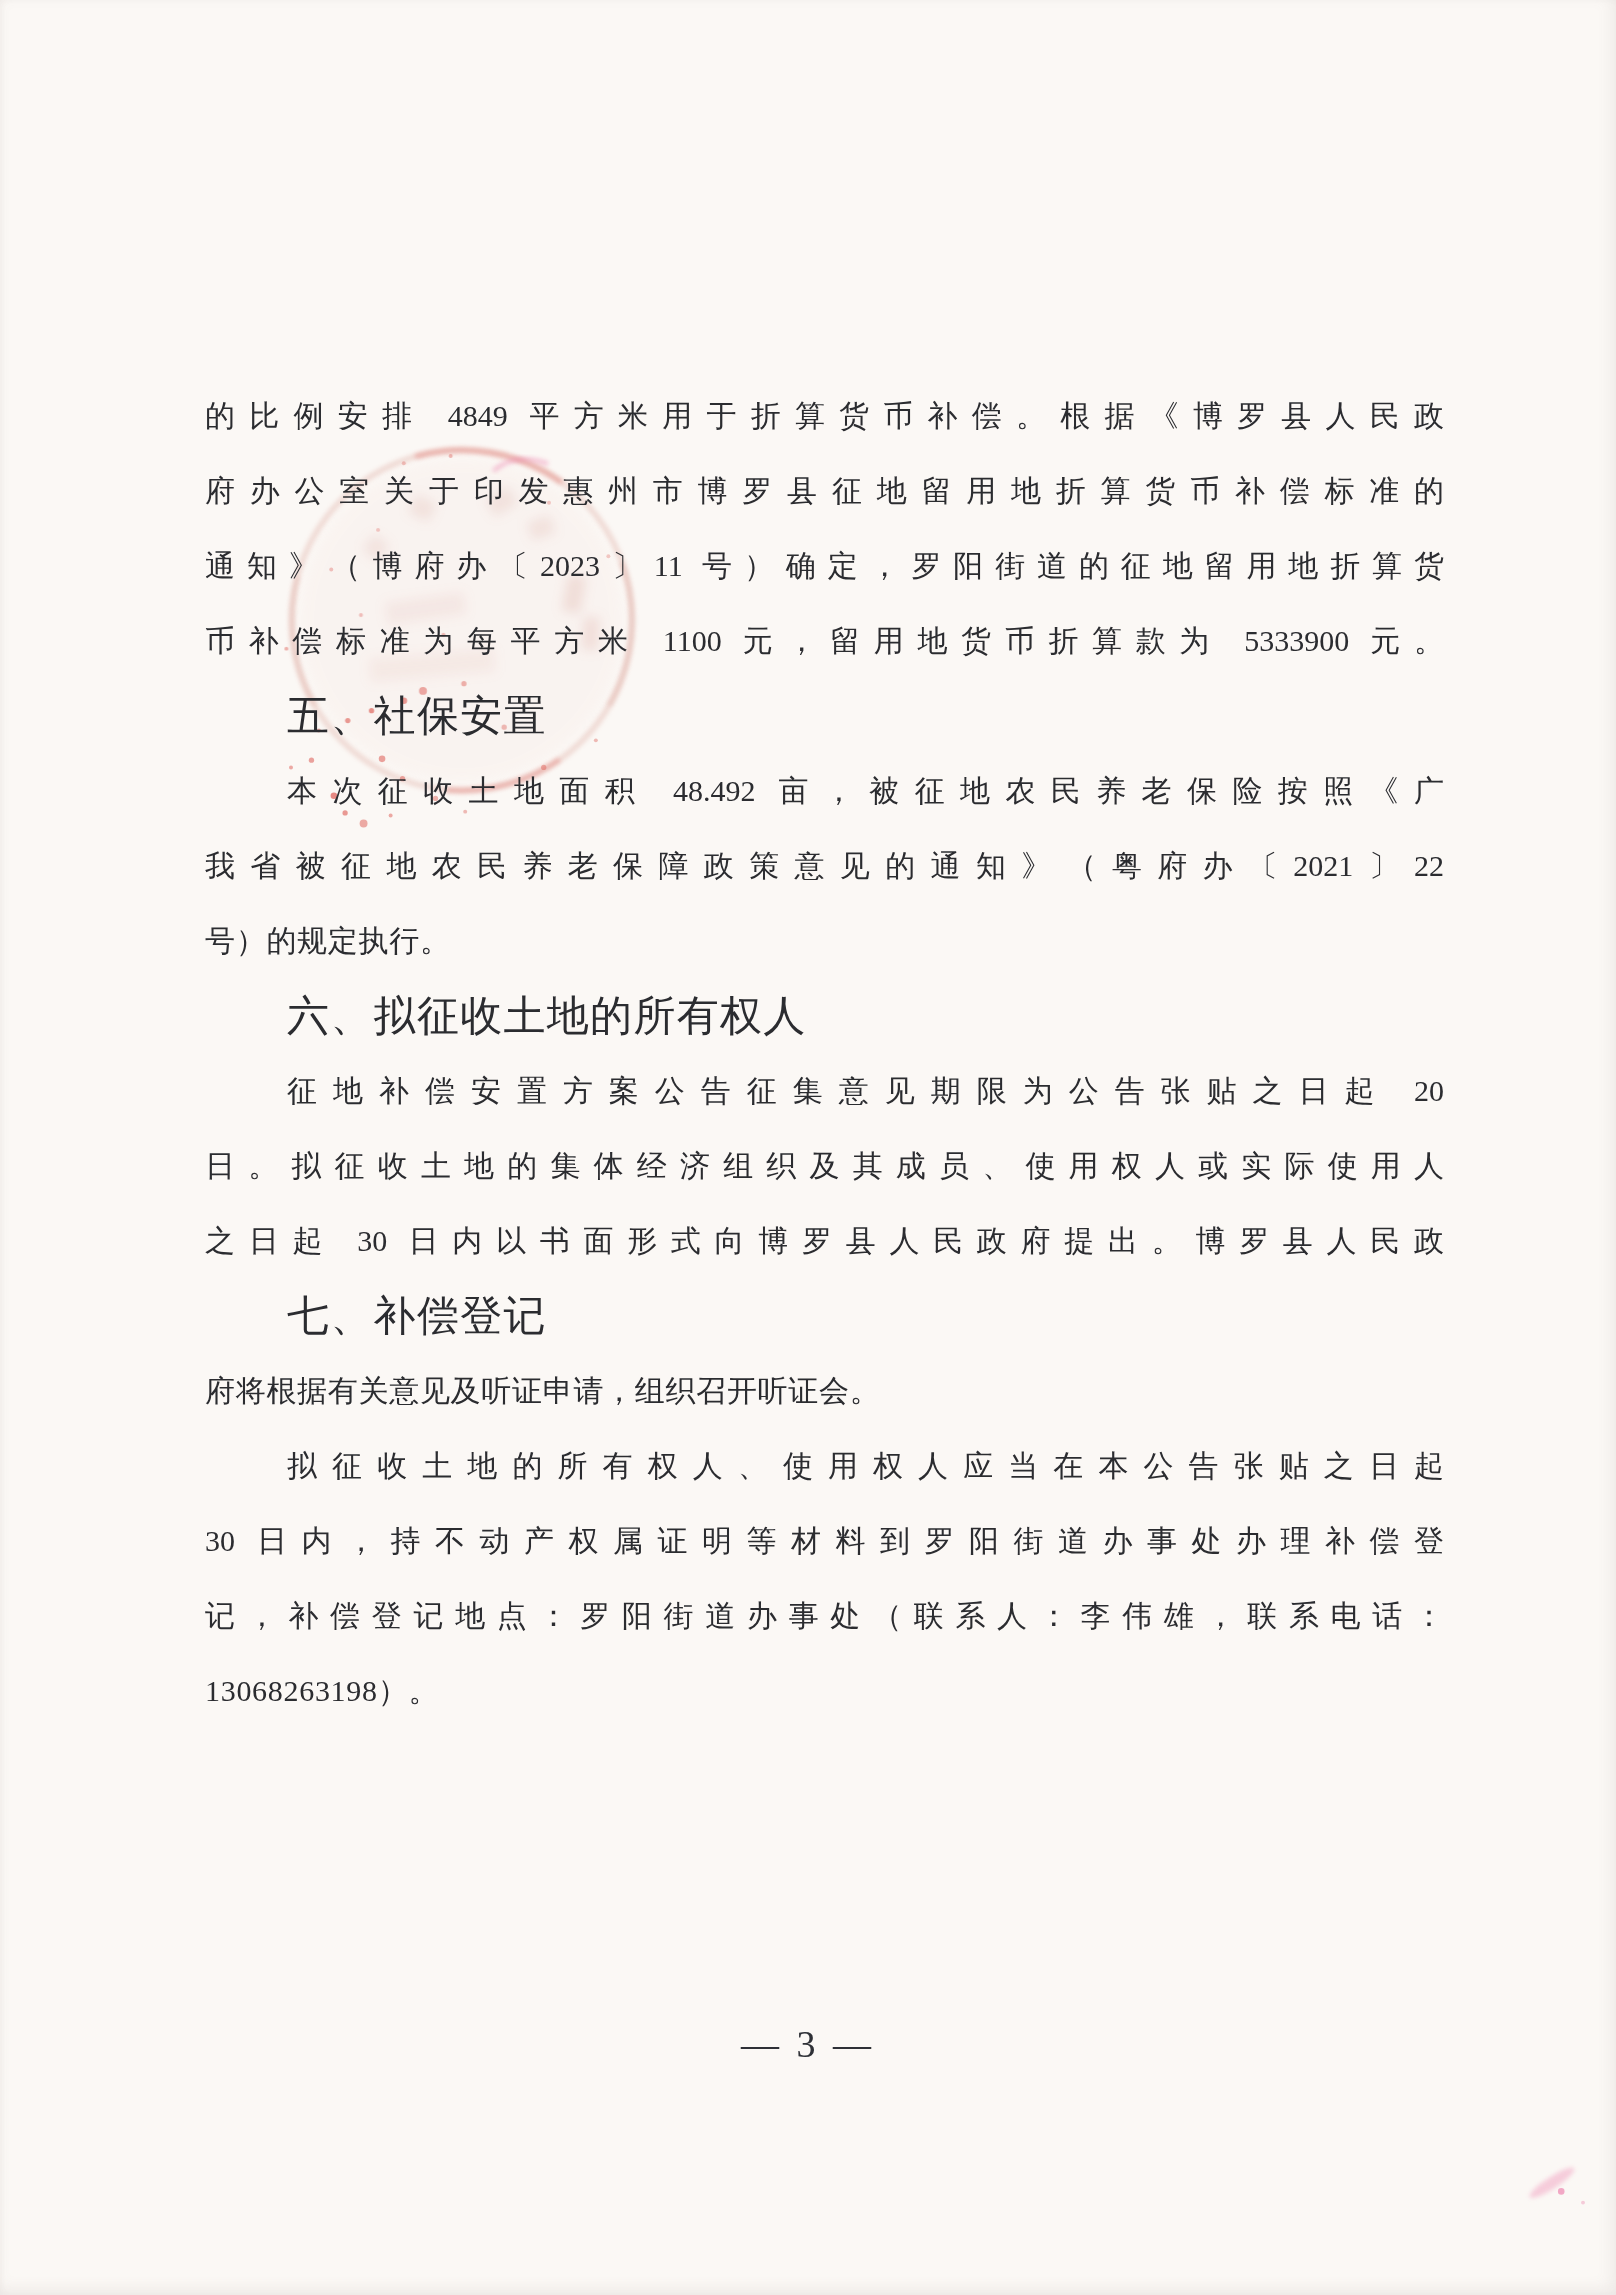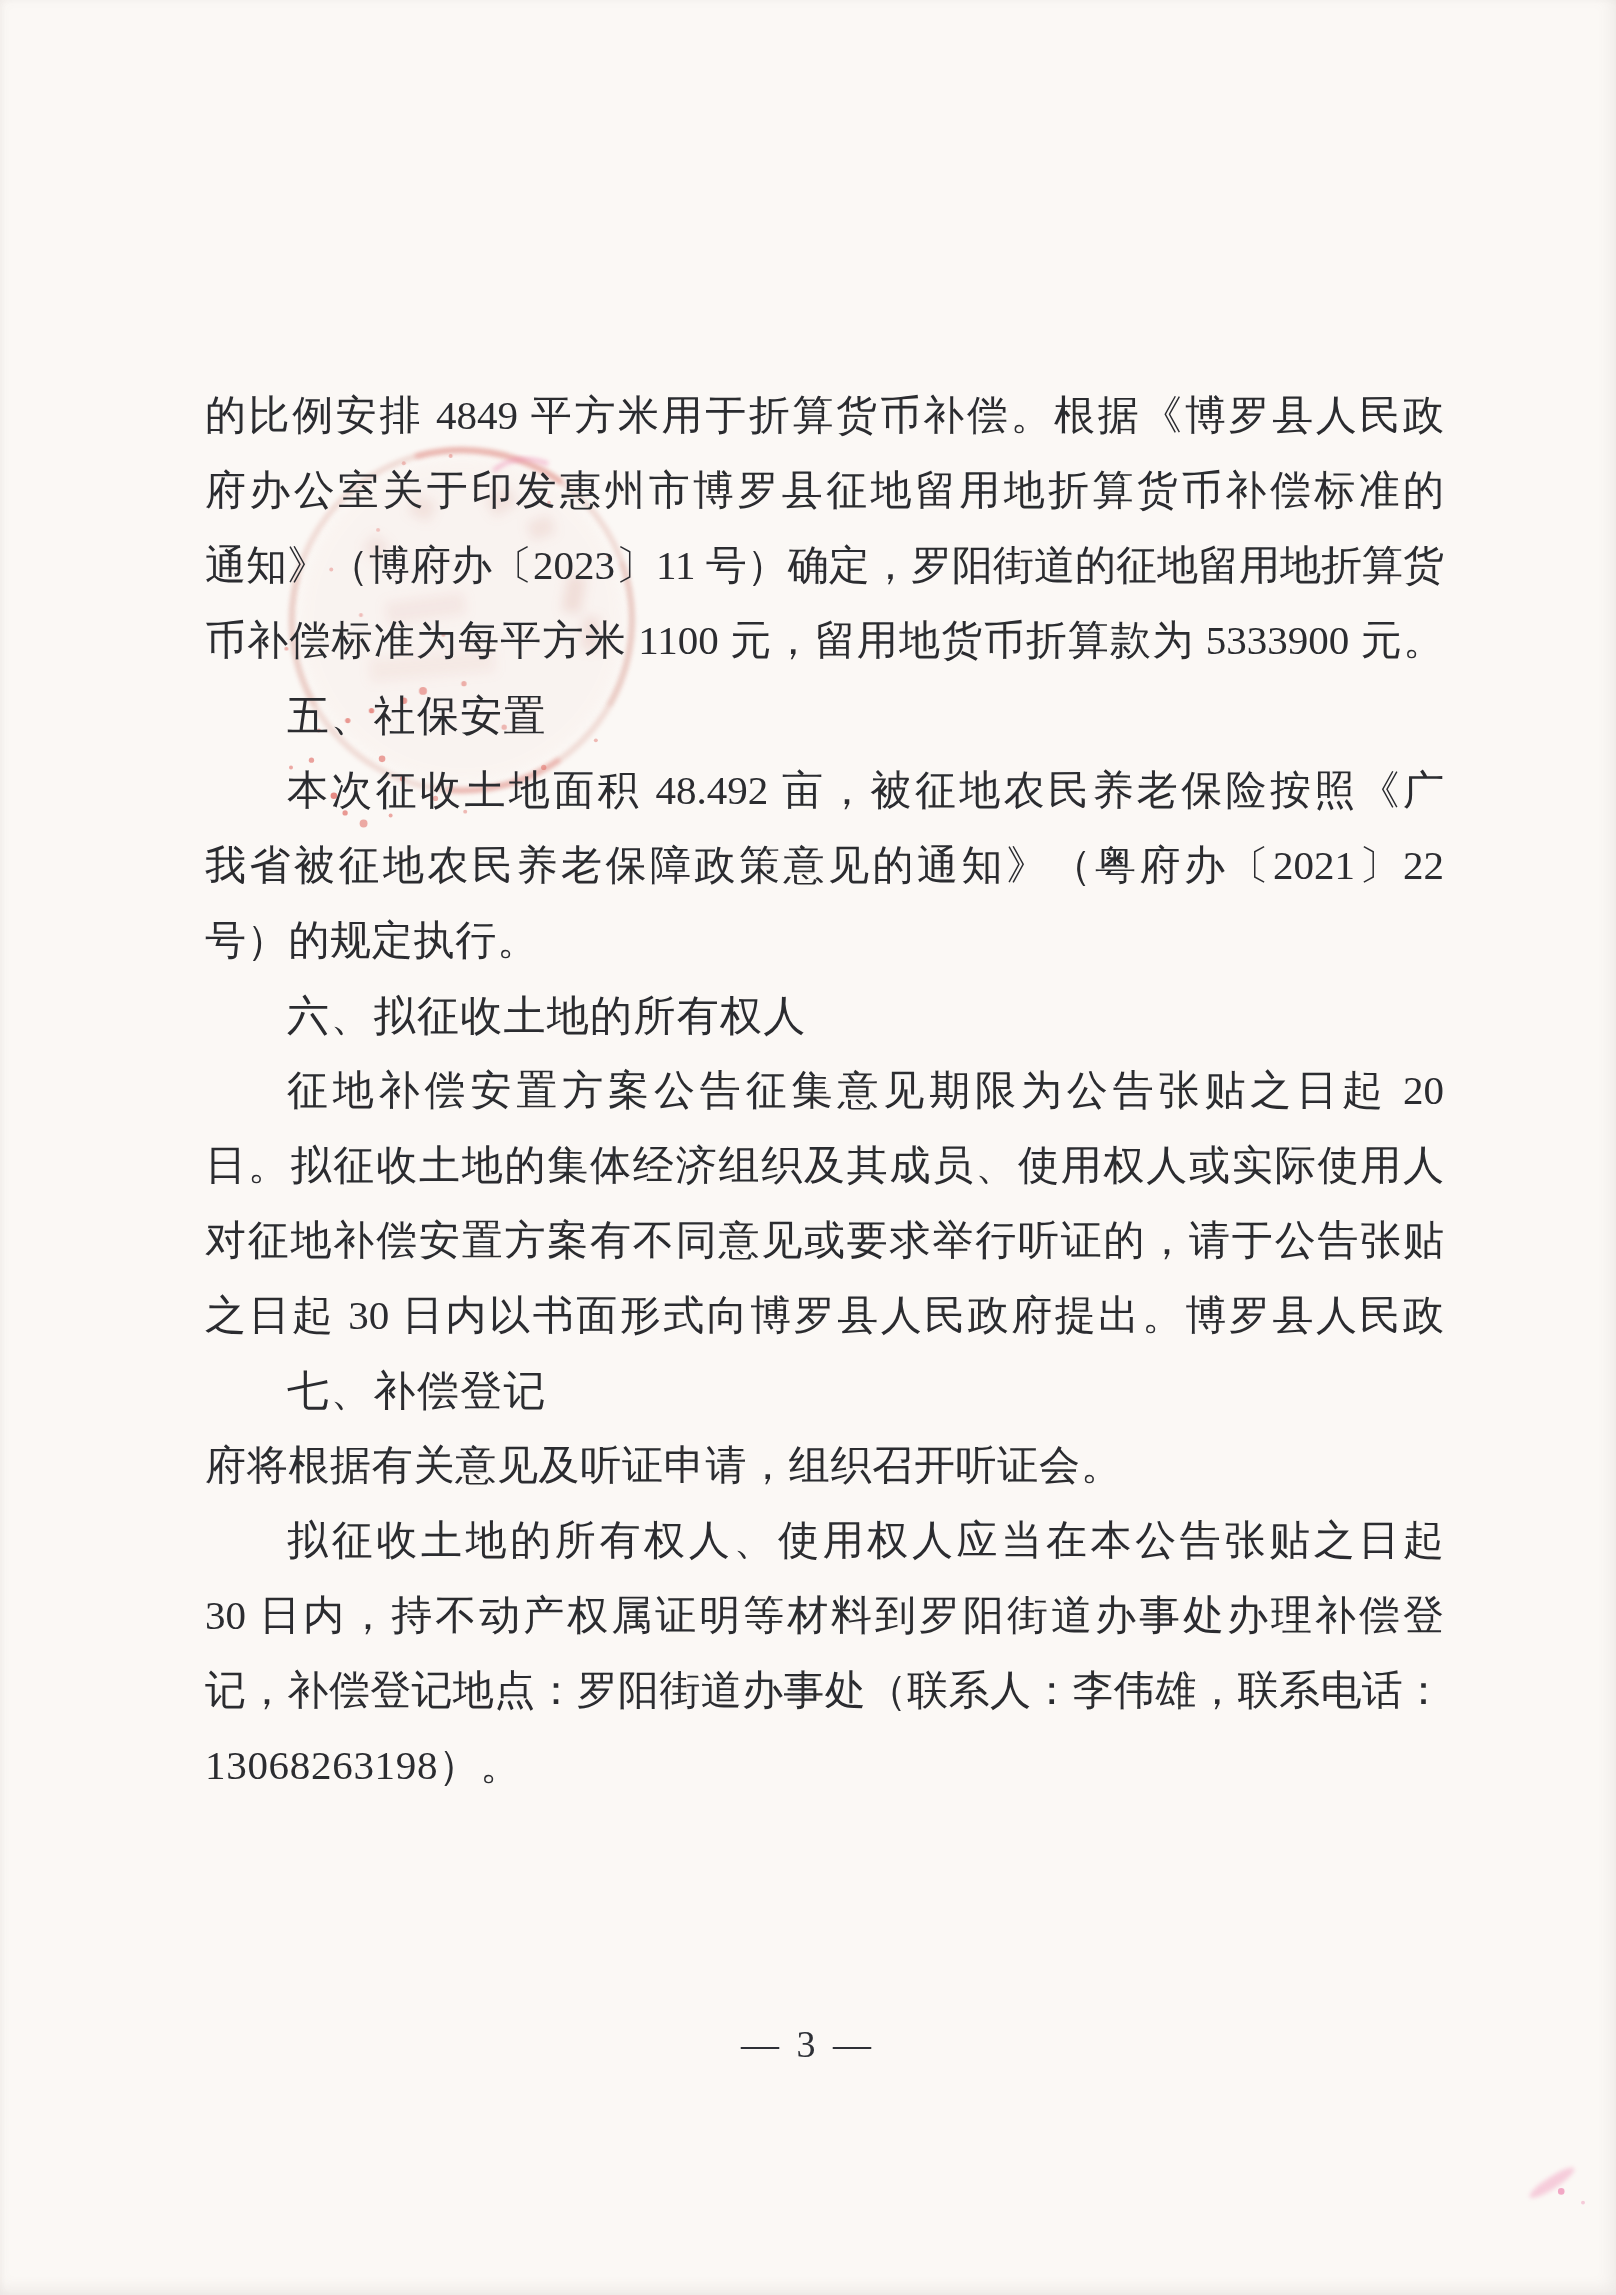--- a/index.html
+++ b/index.html
@@ -25,21 +25,21 @@
     pointer-events: none;
     box-shadow: inset -4px -5.3px 14.5px rgba(120,110,105,0.10), inset 2px 0 6.6px rgba(150,140,135,0.05);
   }
   .doc-body {
     position: absolute;
     left: 205px;
     top: 378px;
     width: 1239px;
   }
   .line {
-    font-size: 41px;
+    font-size: 30px;
     height: 75px;
     line-height: 75px;
     letter-spacing: 0.7px;
     white-space: normal;
     overflow: visible;
   }
   .line.fill {
     text-align: justify;
     text-align-last: justify;
     letter-spacing: 0;
@@ -152,21 +152,20 @@
       <div class="line body fill">府办公室关于印发惠州市博罗县征地留用地折算货币补偿标准的</div>
       <div class="line body fill">通知》（博府办〔2023〕11 号）确定，罗阳街道的征地留用地折算货</div>
       <div class="line body fill">币补偿标准为每平方米 1100 元，留用地货币折算款为 5333900 元。</div>
       <div class="line heading">五、社保安置</div>
       <div class="line indent fill">本次征收土地面积 48.492 亩，被征地农民养老保险按照《广</div>
       <div class="line body fill">我省被征地农民养老保障政策意见的通知》（粤府办〔2021〕22</div>
       <div class="line body">号）的规定执行。</div>
       <div class="line heading">六、拟征收土地的所有权人</div>
       <div class="line indent fill">征地补偿安置方案公告征集意见期限为公告张贴之日起 20</div>
       <div class="line body fill">日。拟征收土地的集体经济组织及其成员、使用权人或实际使用人</div>
-      <div class="line body fill">对征地补偿安置方案有不同意见或要求举行听证的，请于公告张贴</div>
       <div class="line body fill">之日起 30 日内以书面形式向博罗县人民政府提出。博罗县人民政</div>
       <div class="line heading">七、补偿登记</div>
       <div class="line body">府将根据有关意见及听证申请，组织召开听证会。</div>
       <div class="line indent fill">拟征收土地的所有权人、使用权人应当在本公告张贴之日起</div>
       <div class="line body fill">30 日内，持不动产权属证明等材料到罗阳街道办事处办理补偿登</div>
       <div class="line body fill">记，补偿登记地点：罗阳街道办事处（联系人：李伟雄，联系电话：</div>
       <div class="line body">13068263198）。</div>
     </div>
 
   <div class="footer">— 3 —</div>

